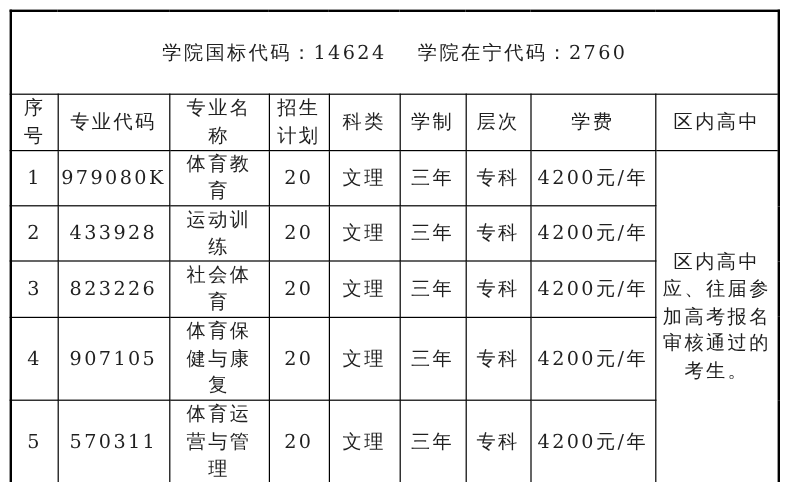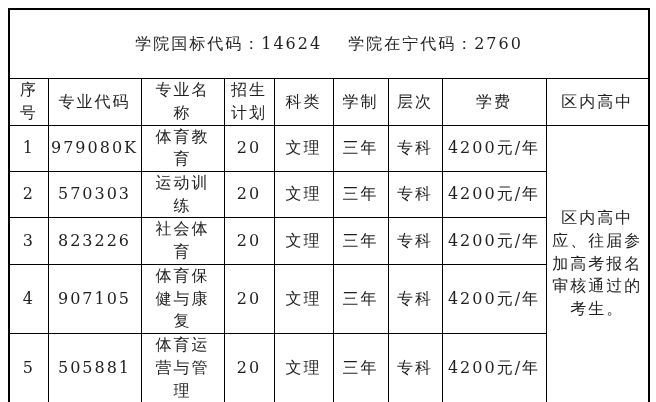--- a/index.html
+++ b/index.html
@@ -110,21 +110,21 @@
       <td>4200元/年</td>
       <td rowspan="5">区内高中
 应、往届参
 加高考报名
 审核通过的
 考生。</td>
     </tr>
 
     <tr class="r-2">
       <td>2</td>
-      <td>570303</td>
+      <td>433928</td>
       <td>运动训
 练</td>
       <td>20</td>
       <td>文理</td>
       <td>三年</td>
       <td>专科</td>
       <td>4200元/年</td>
     </tr>
 
     <tr class="r-3">
@@ -147,21 +147,21 @@
 复</td>
       <td>20</td>
       <td>文理</td>
       <td>三年</td>
       <td>专科</td>
       <td>4200元/年</td>
     </tr>
 
     <tr class="r-5">
       <td>5</td>
-      <td>505881</td>
+      <td>570311</td>
       <td>体育运
 营与管
 理</td>
       <td>20</td>
       <td>文理</td>
       <td>三年</td>
       <td>专科</td>
       <td>4200元/年</td>
     </tr>
 

